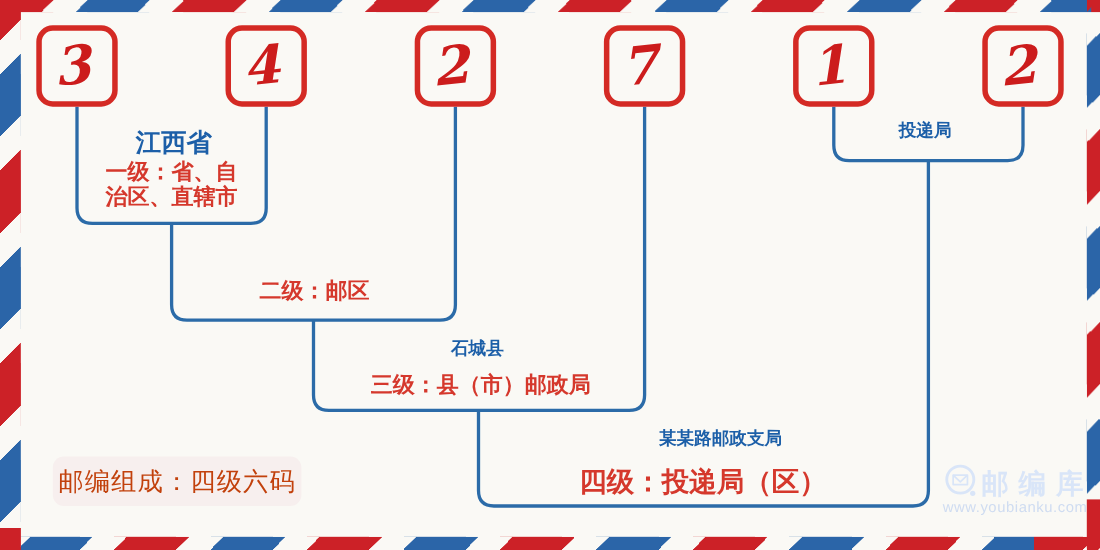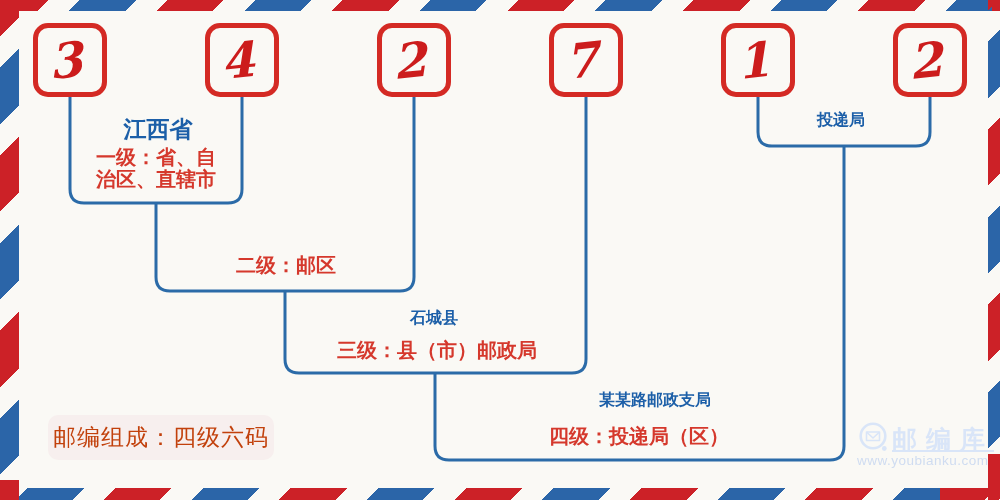--- a/index.html
+++ b/index.html
@@ -49,21 +49,21 @@
     background:#f7efee;border-radius:10px;
     display:flex;align-items:center;justify-content:center;
     color:#c2410c;font-size:23px;font-weight:normal;letter-spacing:1px;margin-left:16px;
   }
 
   
   .watermark{position:absolute;left:856px;top:420px;width:132px;height:48px;cursor:pointer;}
   .wm-icon{position:absolute;left:2px;top:1px;}
   .wm-brand{
     position:absolute;left:36px;top:3px;
-    color:#d9e5f8;font-size:25px;font-weight:bold;letter-spacing:9px;white-space:nowrap;text-decoration:underline;
+    color:#d9e5f8;font-size:25px;font-weight:bold;letter-spacing:9px;white-space:nowrap;
   }
   .wm-url{
     position:absolute;left:1px;top:33px;
     color:#cfdcf1;font-size:13.5px;letter-spacing:0.5px;white-space:nowrap;
   }
 </style>
 </head>
 <body>
 
 <div class="stripe top"></div>
@@ -103,21 +103,21 @@
 <div class="lbl red" style="left:156px;top:168px">治区、直辖市</div>
 
 <div class="lbl red" style="left:286px;top:254px">二级：邮区</div>
 
 <div class="lbl blue" style="left:434px;top:309px">石城县</div>
 <div class="lbl red" style="left:437px;top:339px">三级：县（市）邮政局</div>
 
 <div class="lbl blue" style="left:841px;top:111px">投递局</div>
 
 <div class="lbl blue" style="left:655px;top:391px">某某路邮政支局</div>
-<div class="lbl red" style="left:639px;top:425px;font-size:20px">四级：投递局（区）</div>
+<div class="lbl red" style="left:639px;top:425px;font-size:25px">四级：投递局（区）</div>
 
 <div class="badge">
   <span>邮编组成：四级六码</span>
 </div>
 
 <div class="watermark">
   <svg class="wm-icon" width="30" height="32" viewBox="0 0 30 32">
     <circle cx="15" cy="15" r="12.3" fill="none" stroke="#d9e5f8" stroke-width="2.6"></circle>
     <path d="M 8.5 11 H 21.5 V 19.5 H 8.5 Z" fill="none" stroke="#d9e5f8" stroke-width="1.6" stroke-linejoin="round"></path>
     <path d="M 8.5 11 L 15 17 L 21.5 11" fill="none" stroke="#d9e5f8" stroke-width="1.6" stroke-linejoin="round"></path>

